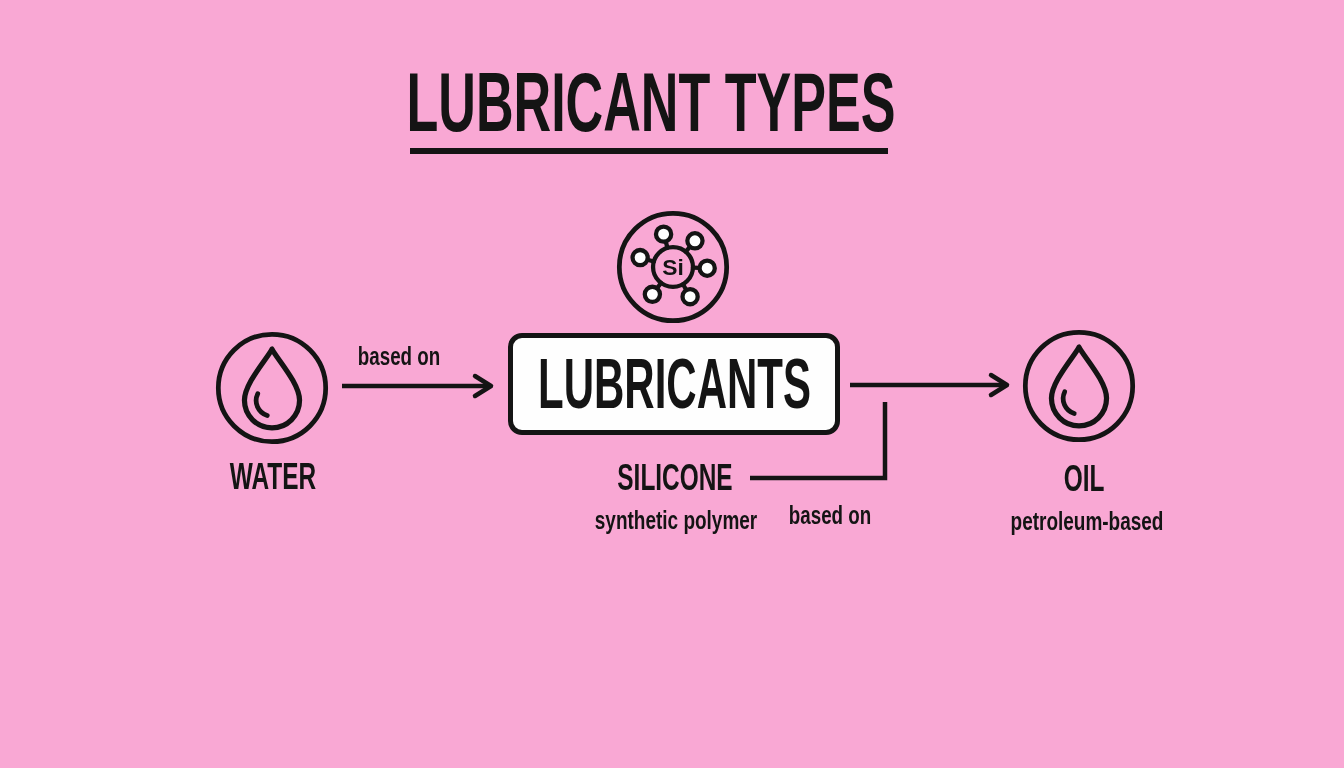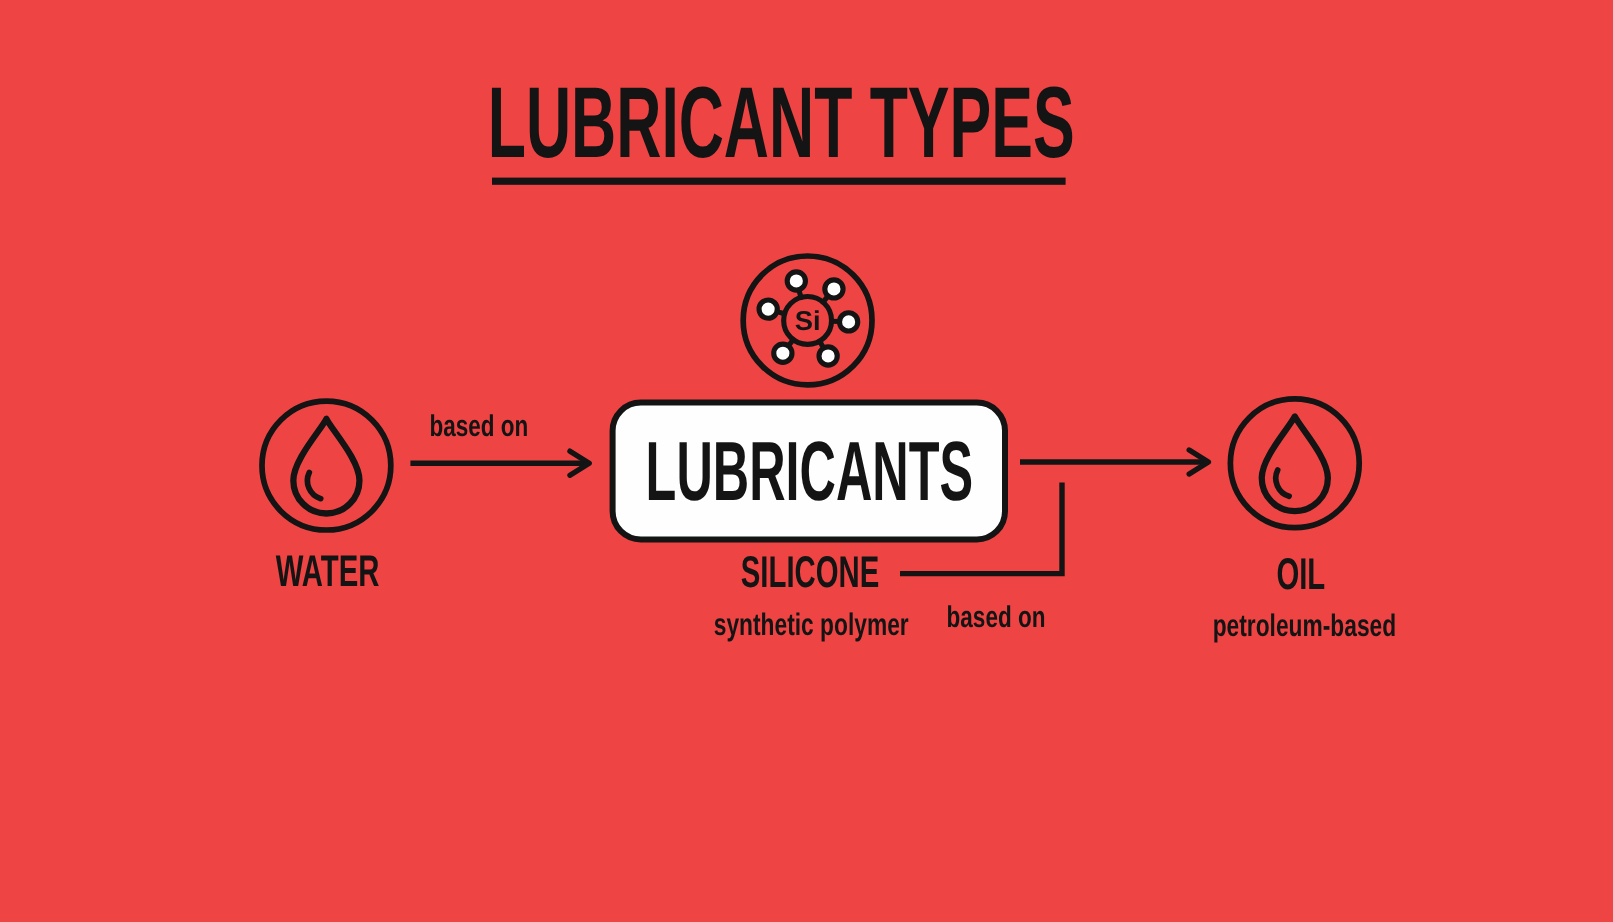--- a/index.html
+++ b/index.html
@@ -4,21 +4,21 @@
 <style>
   html, body {
     margin: 0;
     padding: 0;
     background: #ffffff;
   }
   .canvas {
     position: relative;
     width: 1344px;
     height: 768px;
-    background: #ef4444;
+    background: #f9a8d4;
     overflow: hidden;
     font-family: "Liberation Sans", sans-serif;
     color: #141414;
   }
   .abs { position: absolute; }
   .lbl {
     position: absolute;
     font-weight: bold;
     color: #141414;
     white-space: nowrap;
@@ -46,23 +46,23 @@
   }
   .lbl-sub {
     font-size: 26px;
     transform: translate(-50%, -50%) scaleX(0.73);
   }
   .node-box {
     position: absolute;
     left: 508px;
     top: 333px;
     width: 332px;
-    height: 119px;
+    height: 102px;
     border: 5px solid #141414;
-    border-radius: 26px;
+    border-radius: 14px;
     box-sizing: border-box;
     display: flex;
     align-items: center;
     justify-content: center;
     background: #fefefe;
   }
   .box-label {
     display: inline-block;
     font-size: 70px;
     font-weight: bold;

